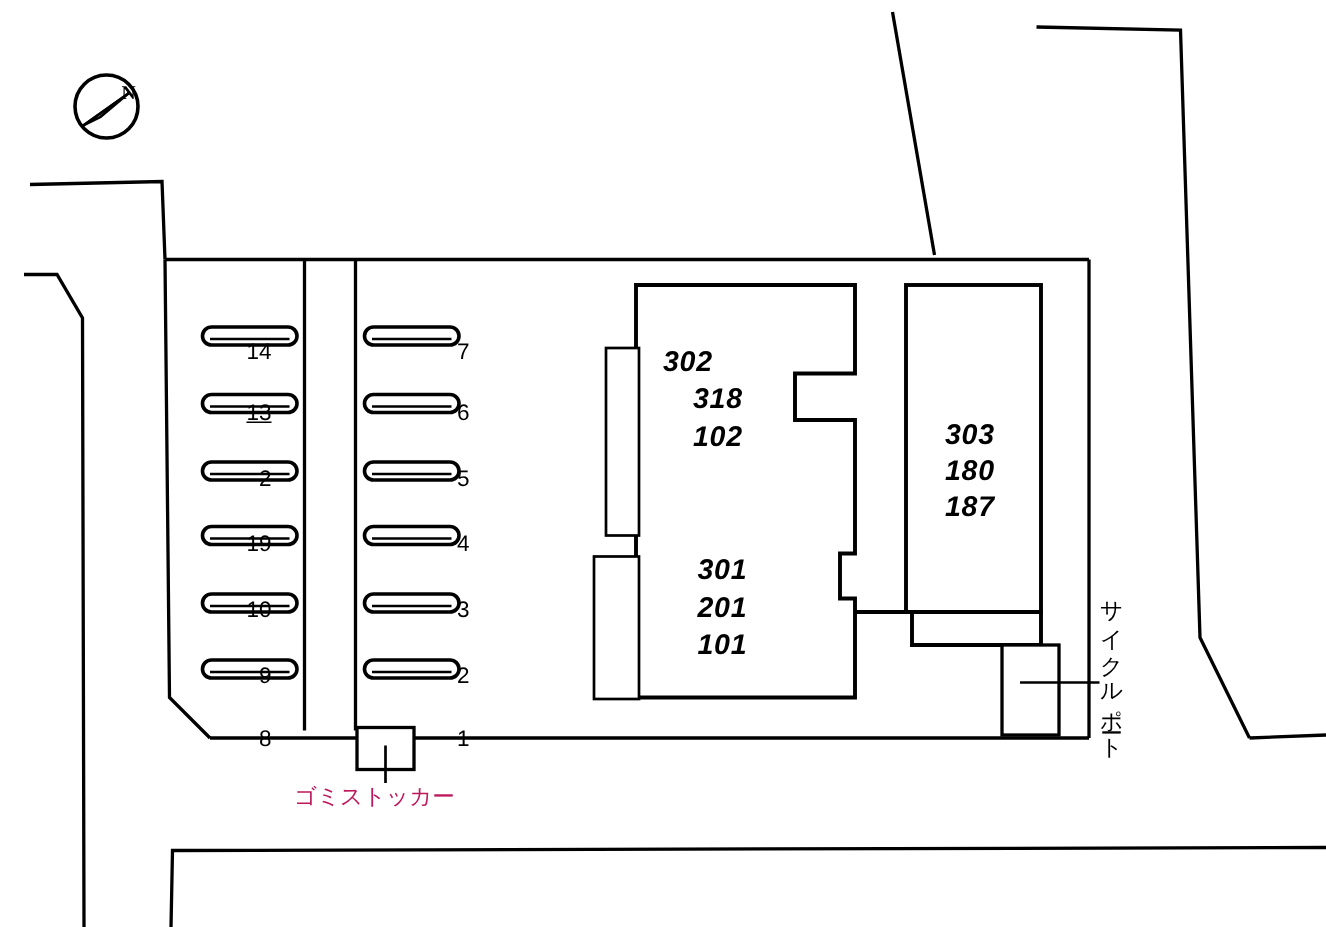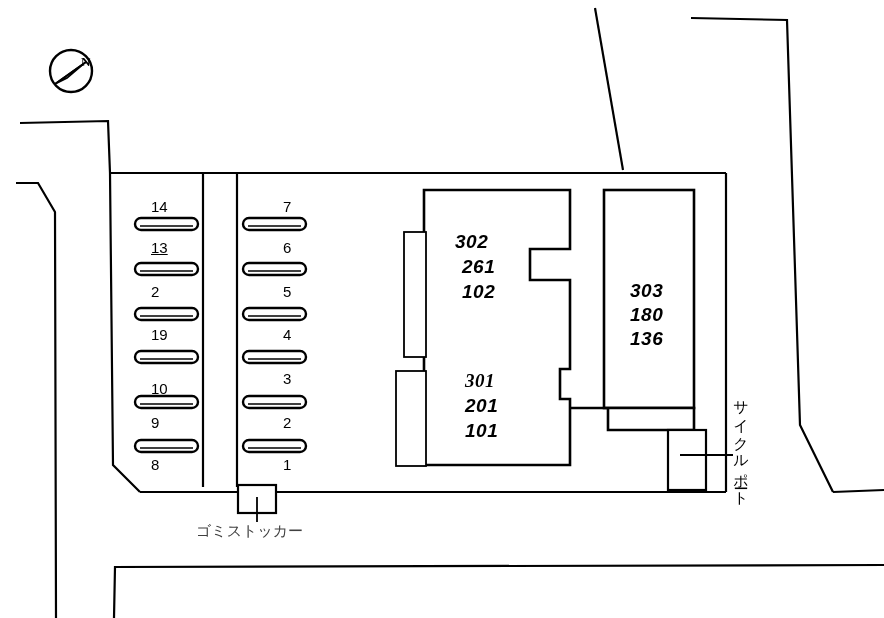--- a/index.html
+++ b/index.html
@@ -26,34 +26,35 @@
     height: 618px;
   }
   .txt {
     position: absolute;
     white-space: pre;
     color: #000000;
   }
   .stall-num {
     font-size: 15px;
     font-family: "Liberation Sans", "DejaVu Sans", sans-serif;
-    text-align: left;
+    text-align: right;
     width: 30px;
+    margin-top: 28px;
   }
   .unit-num {
     font-size: 19px;
     font-weight: bold;
     font-style: italic;
     font-family: "Liberation Sans", "DejaVu Sans", sans-serif;
     letter-spacing: 0.5px;
   }
   .jp-label {
     font-size: 15px;
     font-family: "DejaVu Sans", "Liberation Sans", sans-serif;
-    color: #404040;
+    color: #be185d;
   }
   .jp-vertical {
     font-size: 15px;
     font-family: "DejaVu Sans", "Liberation Sans", sans-serif;
     writing-mode: vertical-rl;
     text-orientation: upright;
     letter-spacing: 1px;
     color: #000000;
   }
 </style>
@@ -189,41 +190,41 @@
       <line x1="55" y1="84" x2="86" y2="62" stroke="#000000" stroke-width="1.6"></line>
     </g>
   </svg>
 
   <span class="txt" style="left:81px; top:54px; font-size:13px; font-weight:bold; font-family:'Liberation Serif', serif;">N</span>
 
   <span class="txt stall-num" style="left:151px; top:198px;">14</span>
   <span class="txt stall-num" style="left:151px; top:239px;text-decoration:underline;">13</span>
   <span class="txt stall-num" style="left:151px; top:283px;">2</span>
   <span class="txt stall-num" style="left:151px; top:326px;">19</span>
-  <span class="txt stall-num" style="left:151px; top:380px;">10</span>
+  <span class="txt stall-num" style="left:151px; top:370px;">10</span>
   <span class="txt stall-num" style="left:151px; top:414px;">9</span>
   <span class="txt stall-num" style="left:151px; top:456px;">8</span>
 
   <span class="txt stall-num" style="left:283px; top:198px;">7</span>
   <span class="txt stall-num" style="left:283px; top:239px;">6</span>
   <span class="txt stall-num" style="left:283px; top:283px;">5</span>
   <span class="txt stall-num" style="left:283px; top:326px;">4</span>
   <span class="txt stall-num" style="left:283px; top:370px;">3</span>
   <span class="txt stall-num" style="left:283px; top:414px;">2</span>
   <span class="txt stall-num" style="left:283px; top:456px;">1</span>
 
-  <span class="txt unit-num" style="left:455px; top:231px;text-align:right;">302</span>
-  <span class="txt unit-num" style="left:462px; top:256px;">261</span>
+  <span class="txt unit-num" style="left:442px; top:231px;text-align:right;">302</span>
+  <span class="txt unit-num" style="left:462px; top:256px;">318</span>
   <span class="txt unit-num" style="left:462px; top:281px;">102</span>
 
-  <span class="txt unit-num" style="left:465px; top:370px;font-family:Liberation Serif, serif;">301</span>
+  <span class="txt unit-num" style="left:465px; top:370px;">301</span>
   <span class="txt unit-num" style="left:465px; top:395px;">201</span>
   <span class="txt unit-num" style="left:465px; top:420px;">101</span>
 
   <span class="txt unit-num" style="left:630px; top:280px;">303</span>
   <span class="txt unit-num" style="left:630px; top:304px;">180</span>
-  <span class="txt unit-num" style="left:630px; top:328px;">136</span>
+  <span class="txt unit-num" style="left:630px; top:328px;">187</span>
 
   <span class="txt jp-label" style="left:196px; top:522px;">ゴミストッカー</span>
 
   <span class="txt jp-vertical" style="left:731px; top:390px;">サイクルポート</span>
 
 </div>
 
 </body></html>

